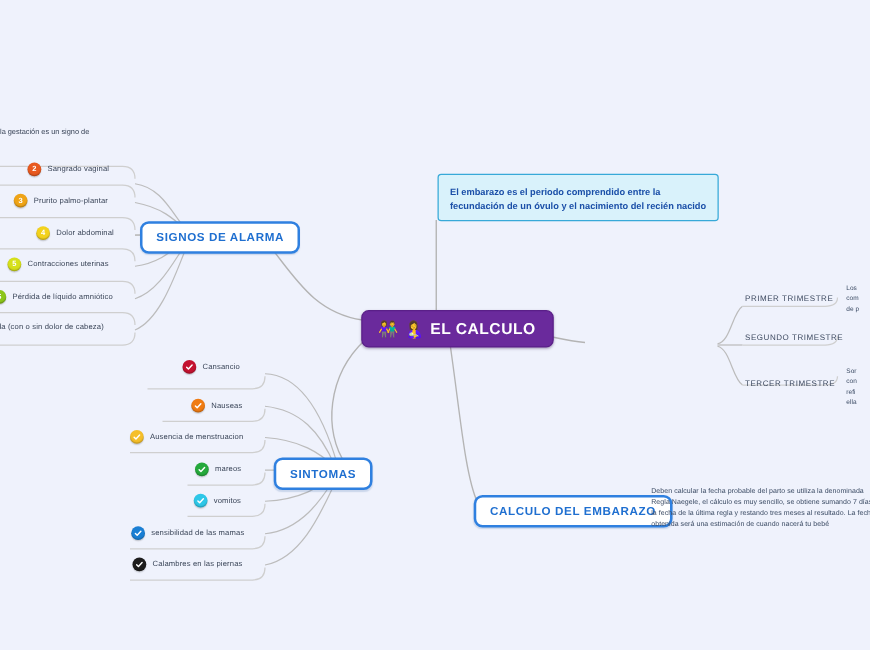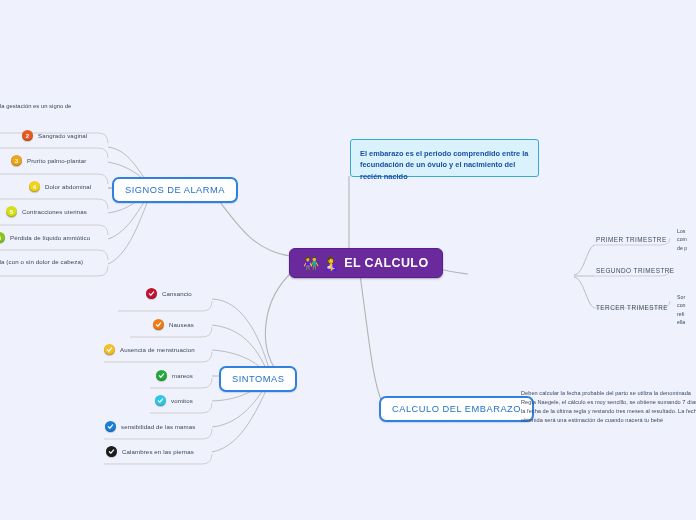--- a/index.html
+++ b/index.html
@@ -30,21 +30,21 @@
   }
   .central .emj{font-size:13px;line-height:1;}
 
   
   .branch{
     position:absolute;
     background:#ffffff;
     border:2px solid #2f80e0;
     border-radius:7px;
     color:#1f6fd0;
-    font-weight:normal;
+    font-weight:bold;
     font-size:9.3px;
     letter-spacing:.5px;
     padding:6px 11px;
     white-space:nowrap;
     box-shadow:0 1px 1px rgba(40,90,160,.18);
   }
 
   
   .notebox{
     position:absolute;
@@ -184,21 +184,21 @@
       <path d="M490,407 C505,407 510,420 520,420"></path>
     </g>
   </svg>
 
   <div class="central" style="left:289px;top:248px;">
     <span class="emj">👫</span>
     <span class="emj">🤱</span>
     <span>EL CALCULO</span>
   </div>
 
-  <div class="notebox" style="left:350px;top:139px;width:189px;height:38px;">
+  <div class="notebox" style="left:350px;top:139px;width:225px;height:38px;">
     <span>El embarazo es el periodo comprendido entre la fecundación de un óvulo y el nacimiento del recién nacido</span>
   </div>
 
   <div class="branch" style="left:112px;top:177px;">
     <span>SIGNOS DE ALARMA</span>
   </div>
 
   <div class="topnote" style="left:0px;top:103px;">la gestación es un signo de</div>
 
   <div class="leaf" style="left:22px;top:130px;">

